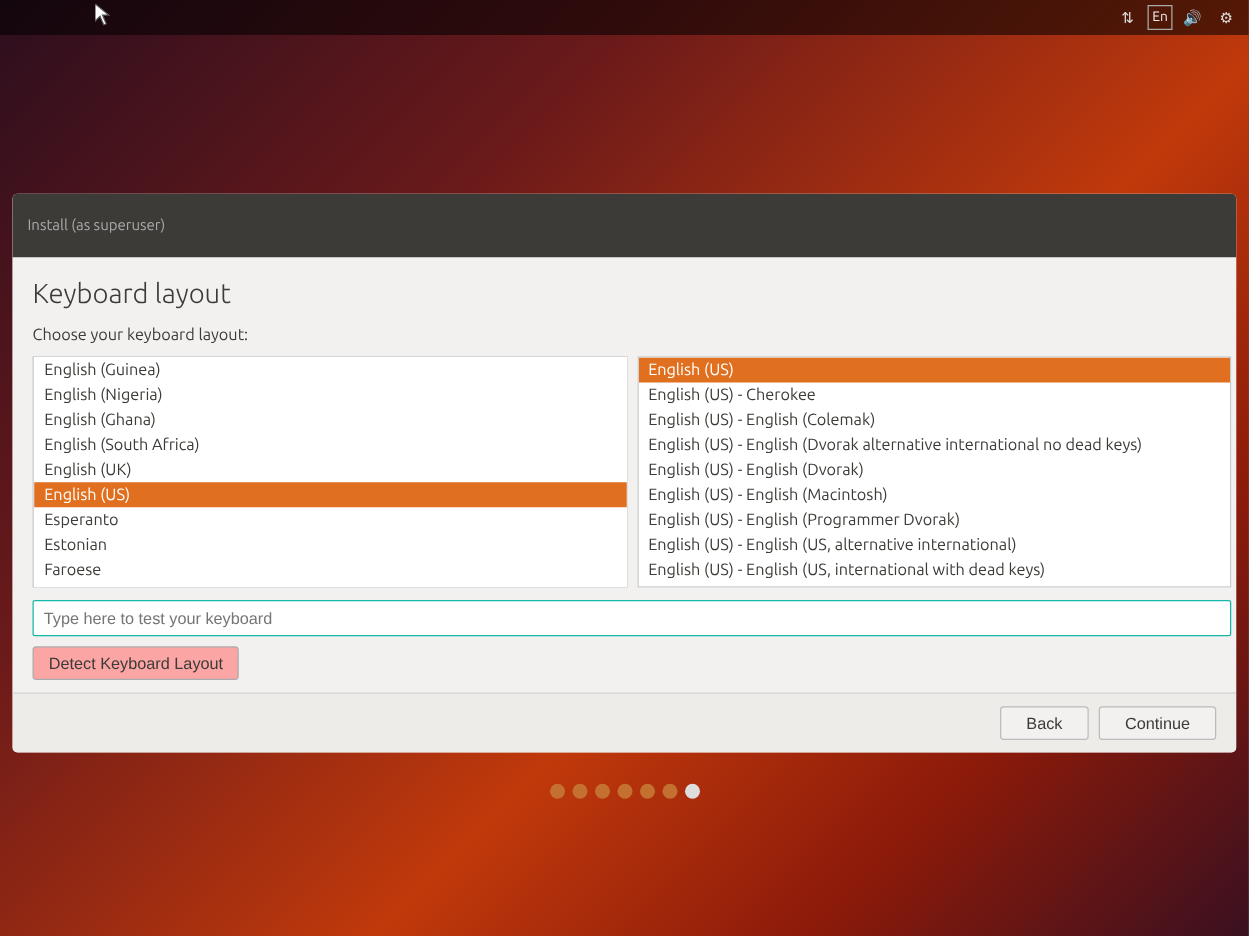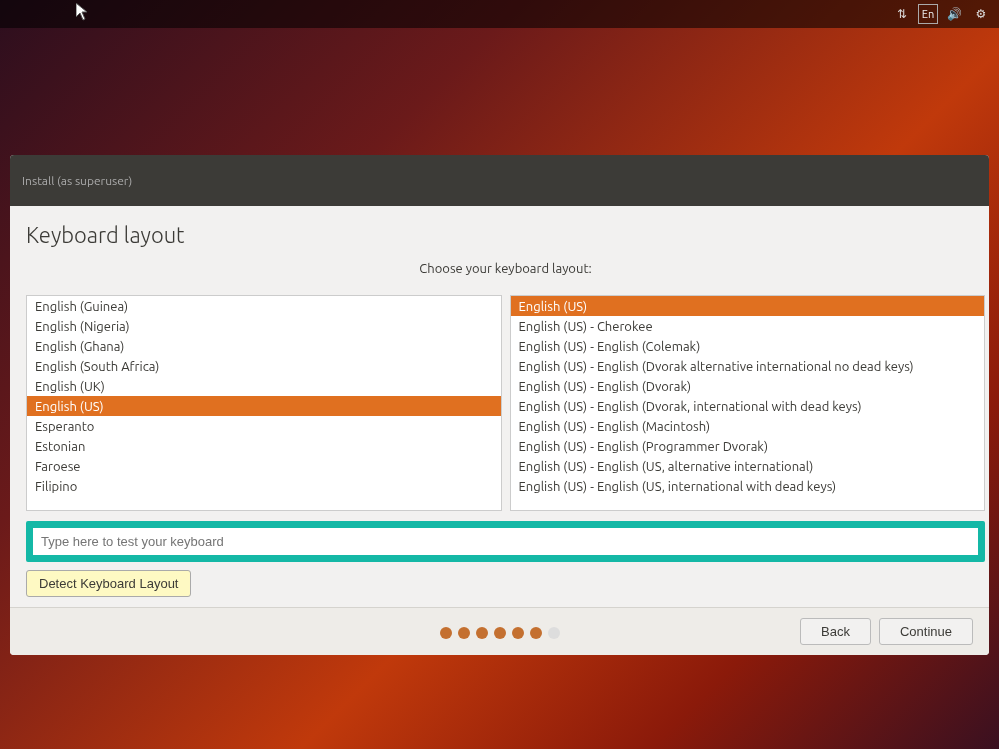--- a/index.html
+++ b/index.html
@@ -92,34 +92,33 @@
     .page-title {
       font-size: 22px;
       font-weight: 300;
       color: #3c3b37;
       margin-bottom: 14px;
     }
 
     .instruction-text {
       font-size: 13px;
       color: #3c3b37;
-      margin-bottom: 20px;
-      text-align: center;
+      margin-bottom: 10px;
     }
 
     
     .lists-container {
       display: flex;
       gap: 8px;
       margin-bottom: 10px;
     }
 
     .list-box {
       flex: 1;
-      height: 216px;
+      height: 185px;
       border: 1px solid #ccc;
       background: #fff;
       overflow-y: auto;
       font-size: 13px;
     }
 
     .list-item {
       padding: 3px 8px;
       cursor: pointer;
       color: #3c3b37;
@@ -140,33 +139,33 @@
     }
 
     .right-list-item.selected {
       background: #e07020;
       color: #fff;
     }
 
     
     .test-input {
       width: 100%;
-      border: 7px solid #14b8a6;
+      border: 1px solid #14b8a6;
       background: #fff;
       padding: 6px 8px;
       font-size: 13px;
       color: #999;
       margin-bottom: 8px;
       outline: none;
       border-radius: 2px;
     }
 
     
     .detect-button {
-      background: #fef9c3;
+      background: #fca5a5;
       border: 1px solid #aaa;
       padding: 5px 12px;
       font-size: 13px;
       color: #3c3b37;
       cursor: pointer;
       border-radius: 3px;
     }
 
     
     .bottom-nav {
@@ -284,21 +283,20 @@
         <div class="list-item">Filipino</div>
 
       </div>
 
       <div class="list-box">
         <div class="right-list-item selected">English (US)</div>
         <div class="right-list-item">English (US) - Cherokee</div>
         <div class="right-list-item">English (US) - English (Colemak)</div>
         <div class="right-list-item">English (US) - English (Dvorak alternative international no dead keys)</div>
         <div class="right-list-item">English (US) - English (Dvorak)</div>
-        <div class="right-list-item">English (US) - English (Dvorak, international with dead keys)</div>
         <div class="right-list-item">English (US) - English (Macintosh)</div>
         <div class="right-list-item">English (US) - English (Programmer Dvorak)</div>
         <div class="right-list-item">English (US) - English (US, alternative international)</div>
         <div class="right-list-item">English (US) - English (US, international with dead keys)</div>
       </div>
 
     </div>
 
     
     <input type="text" class="test-input" placeholder="Type here to test your keyboard" style="">

